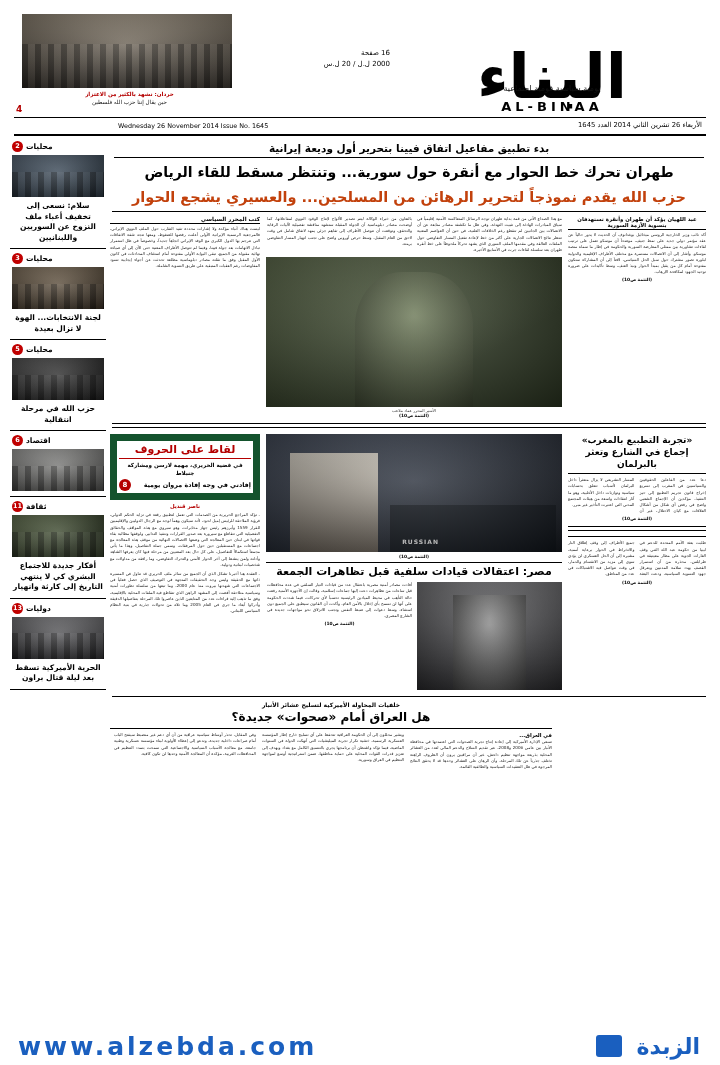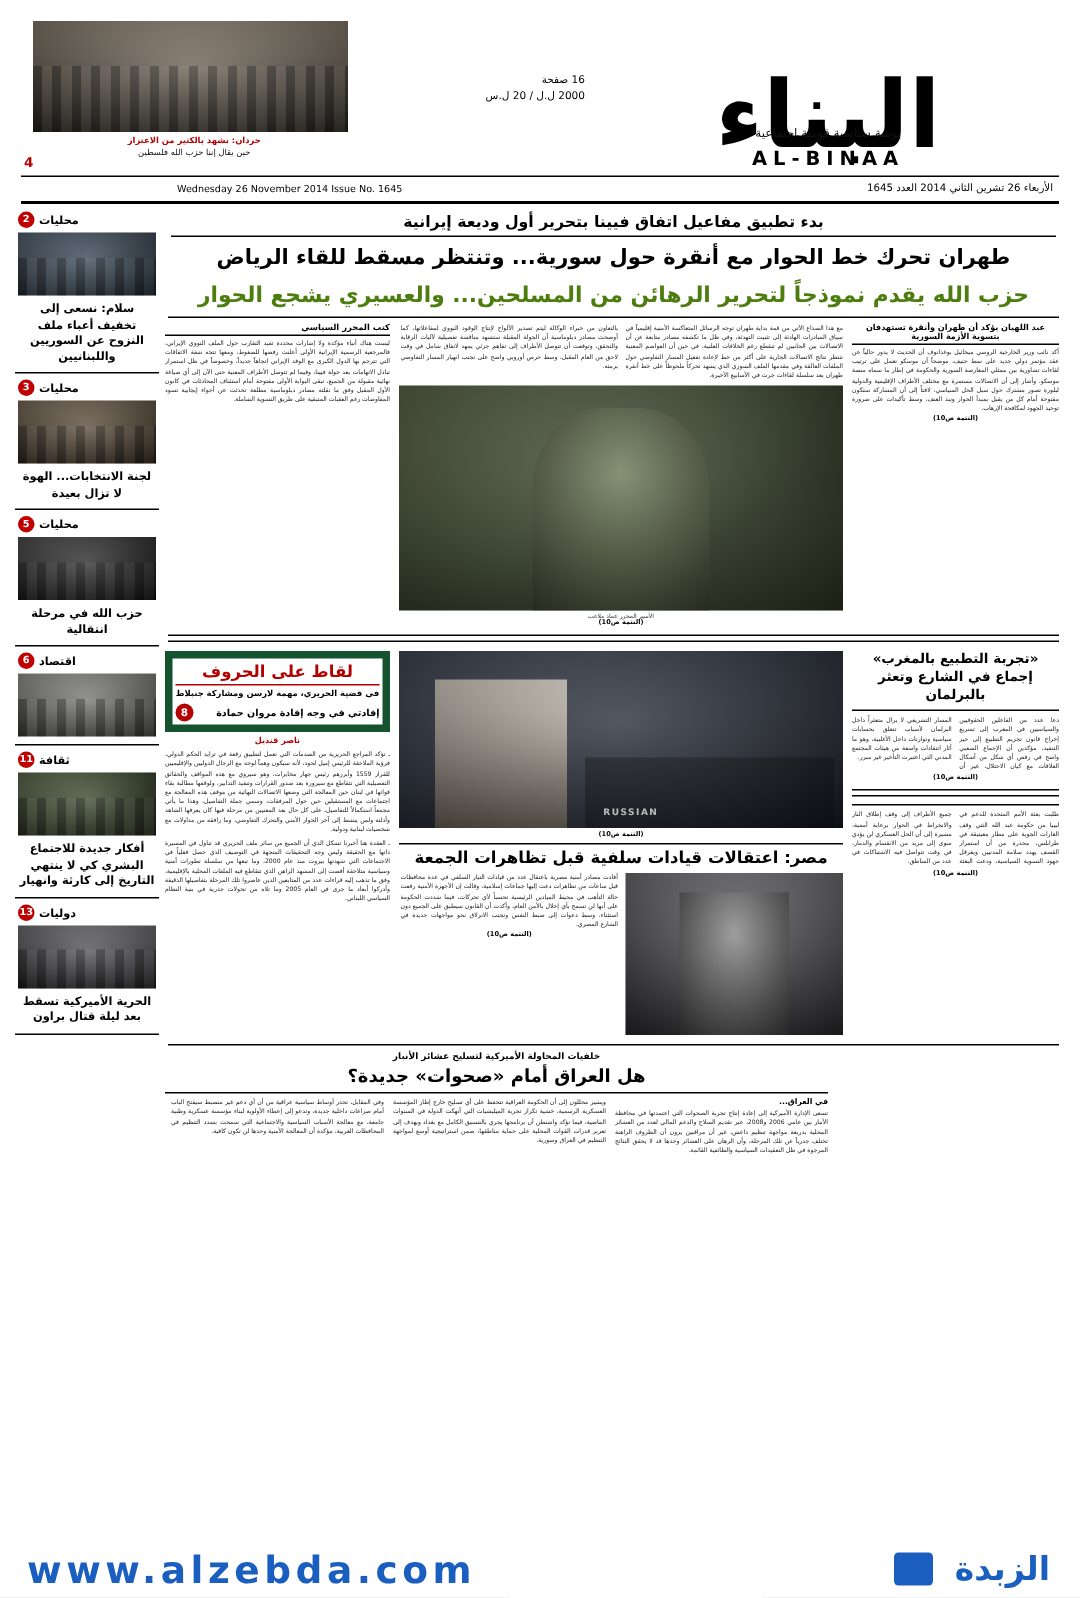--- a/index.html
+++ b/index.html
@@ -48,21 +48,21 @@
     width:11px;height:11px;border-radius:50%;background:#c00000;color:#fff;
     font-size:6.5px;line-height:11px;text-align:center;font-weight:bold;
   }
   .rail-photo{width:92px;height:42px;margin:2px;}
   .rail-head{font-size:7.6px;line-height:10.5px;color:#000;font-weight:bold;text-align:center;padding:2px 3px;}
   
   #main{position:absolute;left:110px;top:140px;width:598px;}
   #lead-kicker{font-size:10.5px;color:#000;text-align:center;font-weight:bold;padding:2px 0 1px;}
   #lead-hr{height:1px;background:#000;margin:2px 0 3px;}
   .lead-h{font-size:14px;line-height:23px;font-weight:bold;color:#000;text-align:center;}
-  .lead-h2{font-size:14.5px;line-height:20px;font-weight:bold;color:#4d7c0f;text-align:center;}
+  .lead-h2{font-size:14.5px;line-height:20px;font-weight:bold;color:#c2410c;text-align:center;}
   #lead-block{padding:0 4px;}
   
   #lead-cols{display:flex;flex-direction:row-reverse;gap:6px;margin-top:4px;}
   #lead-col-right{width:150px;}
   #lead-col-mid{width:296px;}
   #lead-col-left{width:138px;}
   #lead-photo{width:296px;height:150px;}
   .cont{font-size:4.4px;color:#000;text-align:center;font-weight:bold;}
   
   #band{display:flex;flex-direction:row-reverse;gap:6px;margin-top:6px;}
@@ -236,26 +236,26 @@
         <div class="tiny ar just">أكد نائب وزير الخارجية الروسي ميخائيل بوغدانوف أن الحديث لا يدور حالياً عن عقد مؤتمر دولي جديد على نمط جنيف، موضحاً أن موسكو تعمل على ترتيب لقاءات تشاورية بين ممثلي المعارضة السورية والحكومة في إطار ما سماه منصة موسكو. وأشار إلى أن الاتصالات مستمرة مع مختلف الأطراف الإقليمية والدولية لبلورة تصور مشترك حول سبل الحل السياسي، لافتاً إلى أن المشاركة ستكون مفتوحة أمام كل من يقبل بمبدأ الحوار ونبذ العنف، وسط تأكيدات على ضرورة توحيد الجهود لمكافحة الإرهاب.</div>
         <div class="cont ar" style="margin-top:2px">(التتمة ص10)</div>
       </div>
     </div>
 
     <div style="height:3px;border-top:1px solid #000;border-bottom:1px solid #000;margin:5px 2px;"></div>
 
     <div id="band">
 
       <div class="band-col" style="width:150px">
-        <div style="border:5px solid #14532d;padding:2px;">
+        <div style="border:7px solid #14532d;padding:2px;">
           <div class="ar" style="text-align:center;font-size:11px;font-weight:bold;color:#b40000;">لقاط على الحروف</div>
           <div style="height:1px;background:#b40000;margin:2px 0"></div>
           <div class="ar" style="font-size:5.6px;font-weight:bold;text-align:center;line-height:8px">في قضية الحريري، مهمة لارسن ومشاركة جنبلاط</div>
           <div style="display:flex;align-items:center;justify-content:space-between;direction:rtl;margin-top:2px">
-            <div class="ar" style="font-size:6.4px;font-weight:bold;line-height:8px;flex:1">إفادتي في وجه إفادة مروان حمادة</div>
+            <div class="ar" style="font-size:6.4px;font-weight:bold;line-height:8px;flex:1">إفادتي في وجه إفادة مروان يومية</div>
             <div class="circ8">8</div>
           </div>
         </div>
         <div class="author ar" style="margin:3px 0">ناصر قنديل</div>
         <div class="tiny ar just">ـ تؤكد المراجع الحريرية من الصدمات التي تعمل لتطبيق رقعة في تزايد الحكم الدولي، فرؤية الملاحقة للرئيس إميل لحود، لأنه سيكون وهماً لوجه مع الرجال الدوليين والإقليميين للقرار 1559 وأبرزهم رئيس جهاز مخابرات، وهو سيروي مع هذه المواقف والحقائق التفصيلية التي تتقاطع مع سيرورة بعد صدور القرارات وتنفيذ التدابير، ولوقفها مطالبة بقاء قواتها في لبنان حين المعالجة التي وضعها الاتصالات النهائية من موقف هذه المعالجة مع اجتماعات مع المستقبلين حين حول المرفقات، وسمي جملة التفاصيل، وهذا ما يأتي مجمعاً استكمالاً للتفاصيل، على كل حال بعد المعنيين من مرحلة فيها كان يعرفها الشاهد وأدلته ولمن ينشط إلى آخر الحوار الأمني والتحرك التفاوضي، وما رافقه من مداولات مع شخصيات لبنانية ودولية.</div>
         <div class="tiny ar just" style="margin-top:3px">ـ العقدة هنا أخبرنا تشكل الذي أن الجميع من سائر ملف الحريري قد تناول في المسيرة ذاتها مع الحقيقة وليس وجه التحقيقات المتجهة في التوصيف الذي حصل فعلياً في الاجتماعات التي شهدتها بيروت منذ عام 2000، وما تبعها من سلسلة تطورات أمنية وسياسية متلاحقة أفضت إلى المشهد الراهن الذي تتقاطع فيه الملفات المحلية بالإقليمية، وفق ما تذهب إليه قراءات عدد من المتابعين الذين عاصروا تلك المرحلة بتفاصيلها الدقيقة وأدركوا أبعاد ما جرى في العام 2005 وما تلاه من تحولات جذرية في بنية النظام السياسي اللبناني.</div>
       </div>
 
       <div class="band-col" style="width:296px">
         <div class="photo p-podium" style="width:296px;height:118px">

